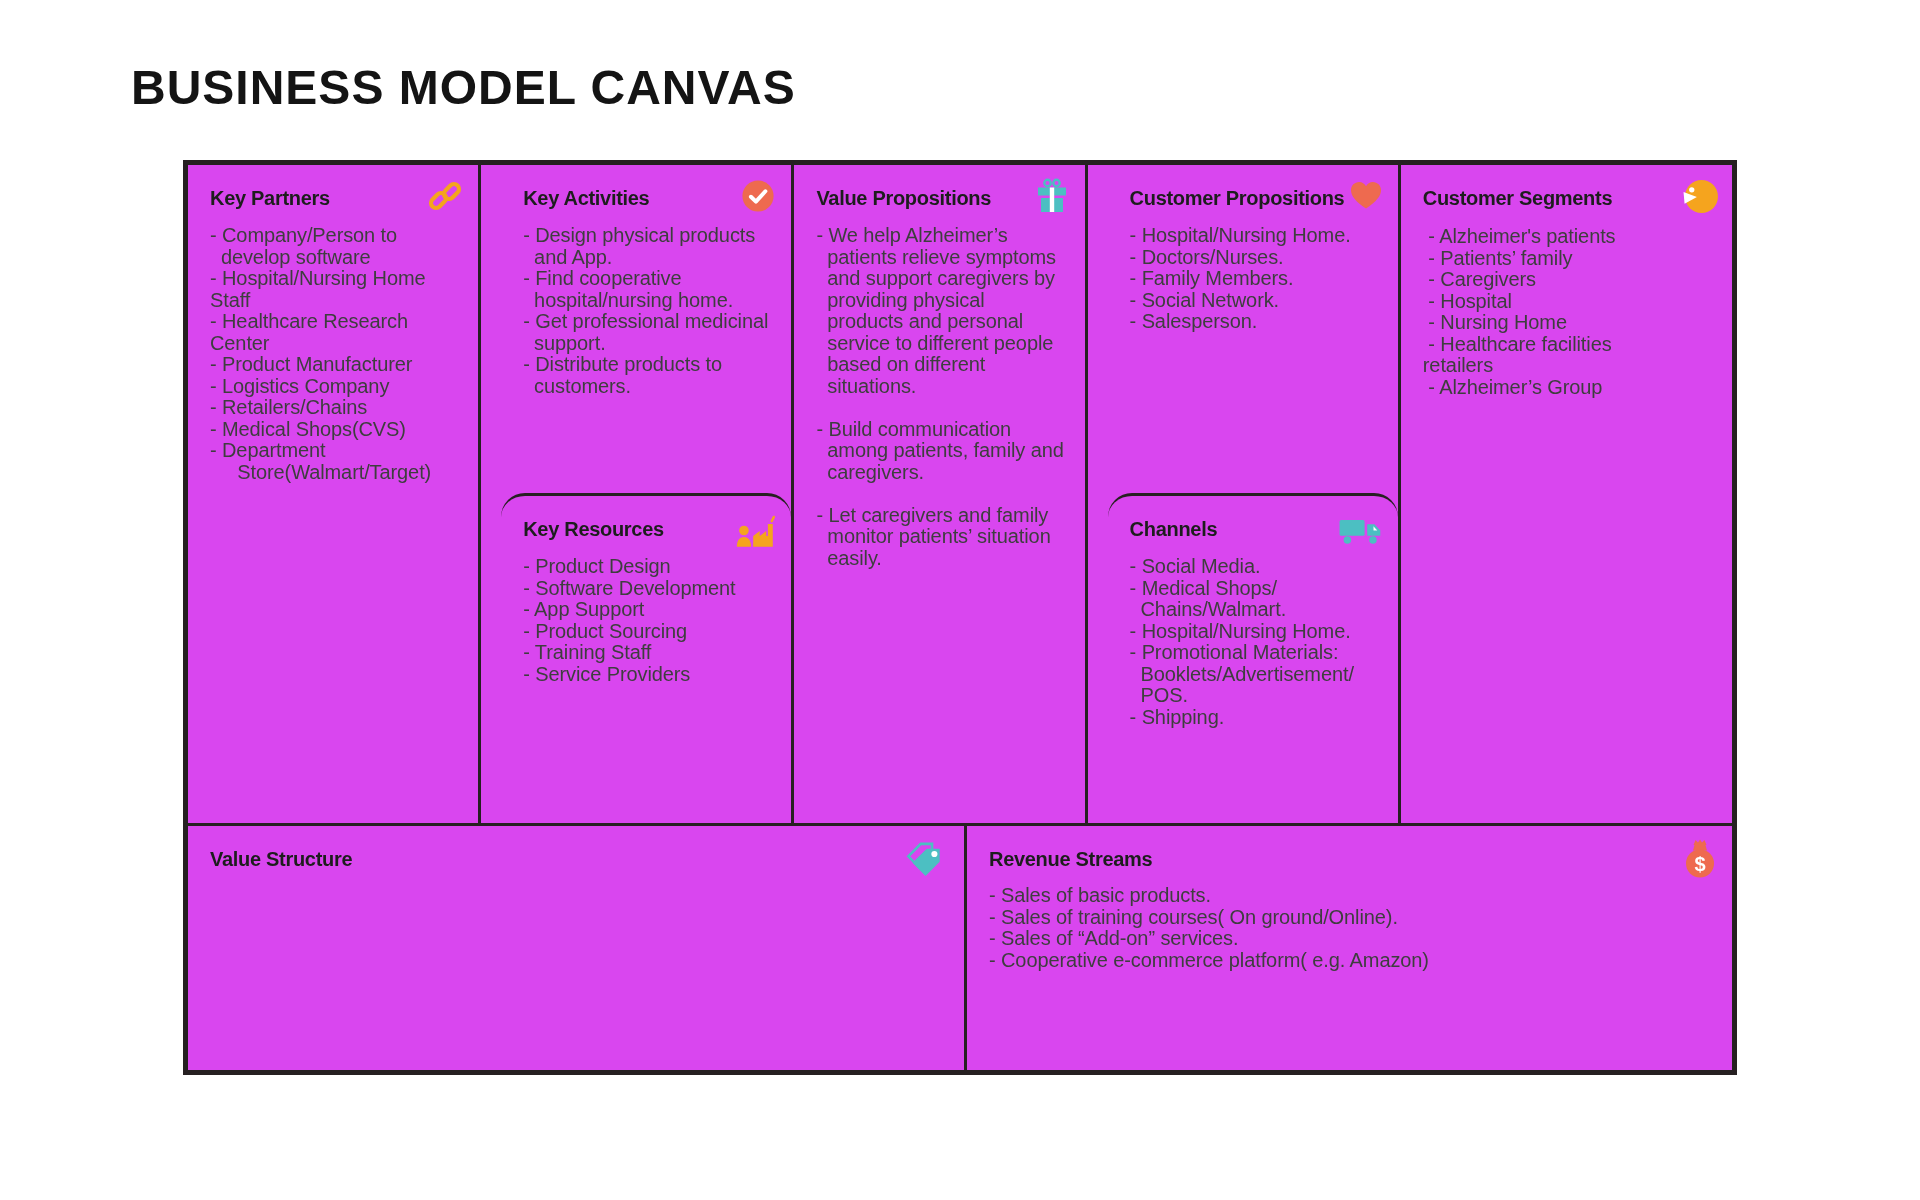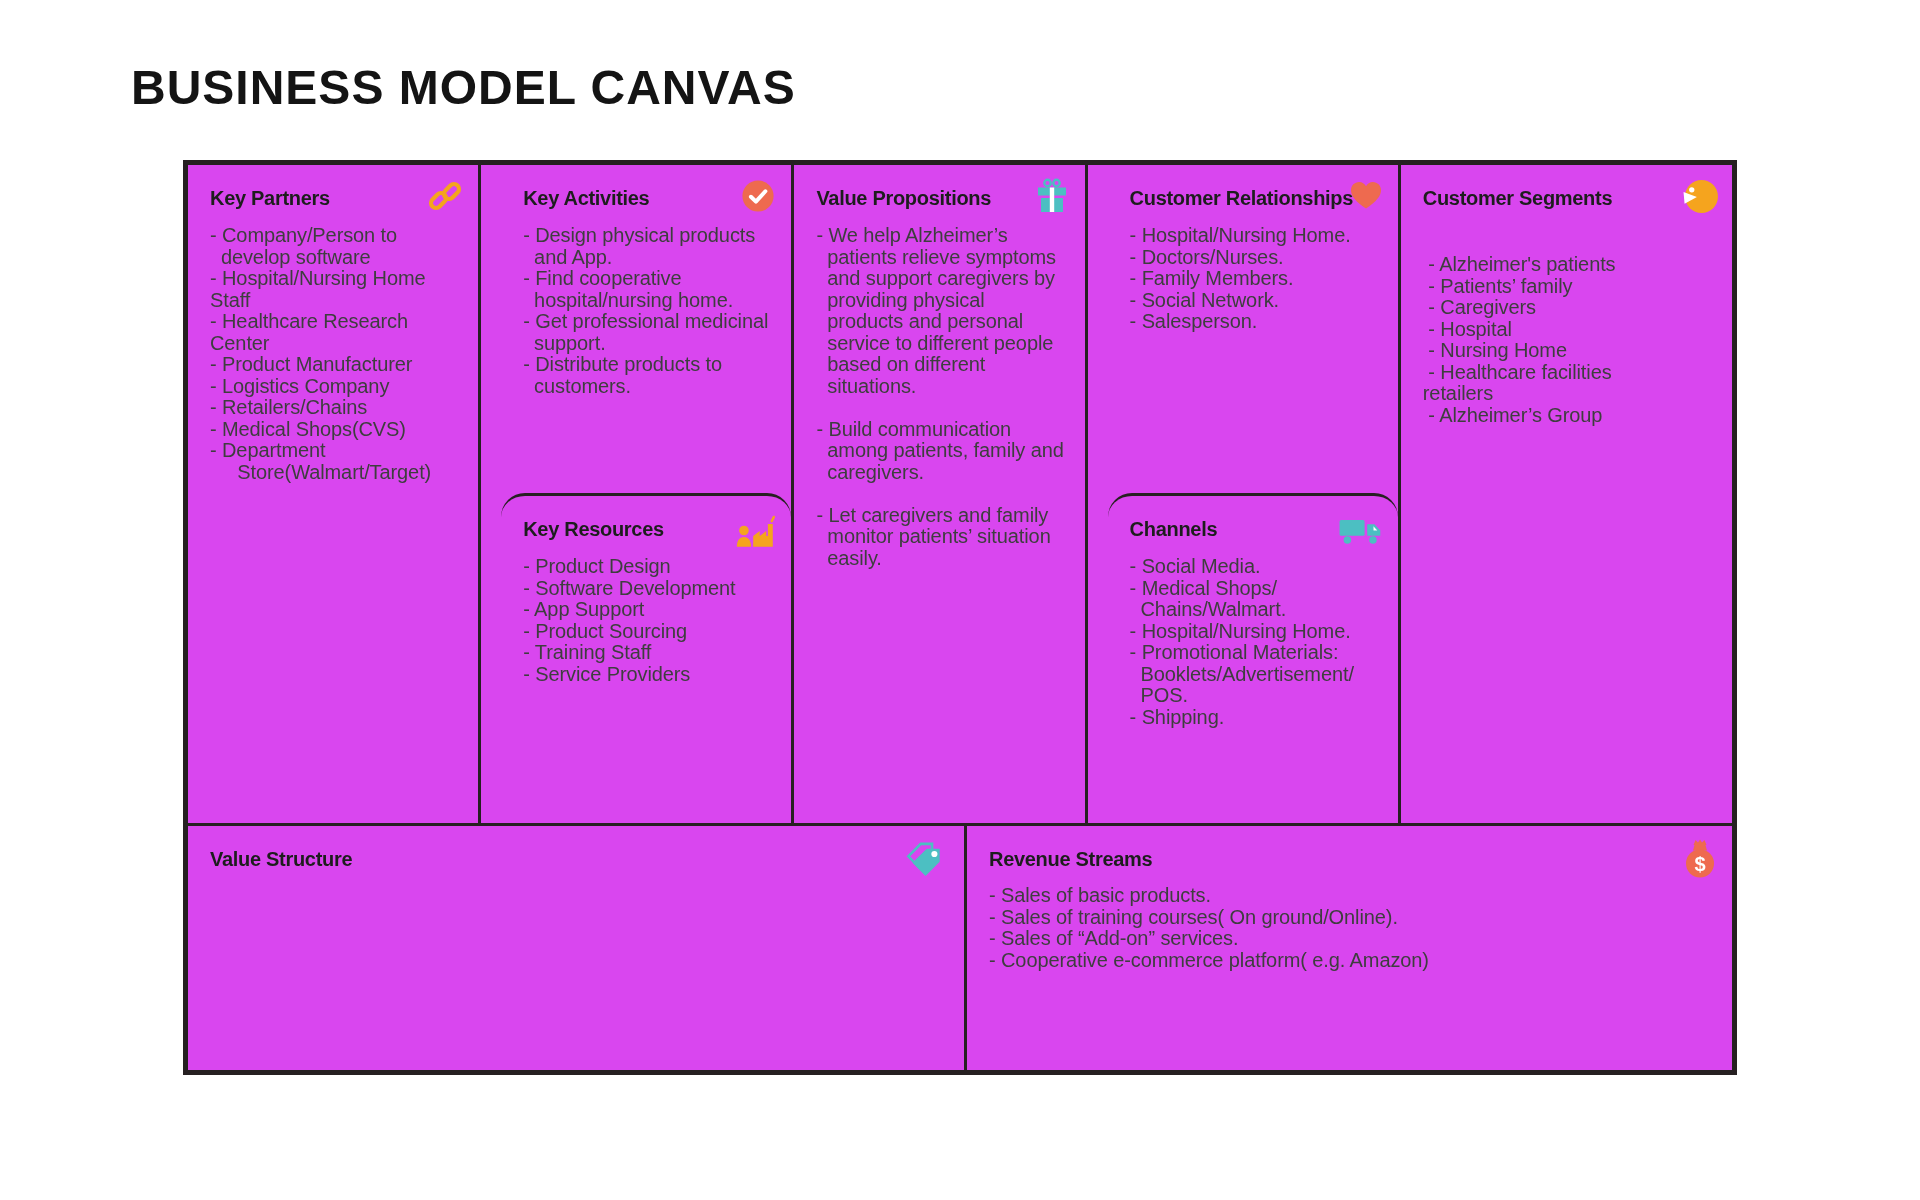--- a/index.html
+++ b/index.html
@@ -56,21 +56,21 @@
   }
   .section-icon { position: absolute; line-height: 0; }
   .section-body {
     margin-top: 15px;
     font-size: 20px;
     line-height: 21.5px;
     color: var(--body_text);
     white-space: pre;
     letter-spacing: -0.1px;
   }
-  .cs-body { margin-top: 44px; }
+  .cs-body { margin-top: 16px; }
   .cost-cell { width: 779px; border-right: 3px solid var(--border); position: relative; box-sizing: border-box; }
   .revenue-cell { flex: 1; position: relative; }
   .bottom .section-body { margin-top: 14px; }
 </style>
 </head>
 <body>
 
 <div class="page-title">BUSINESS MODEL CANVAS</div>
 
 <div class="canvas">
@@ -175,21 +175,21 @@
 
 - Let caregivers and family
   monitor patients’ situation
   easily.</div>
       </div>
     </div>
 
     <div class="col split">
       <div class="subbox-top">
         <div class="cell">
-          <div class="section-header">Customer Relationships</div>
+          <div class="section-header">Customer Propositions</div>
           <span class="section-icon" style="top:14px; right:14px;">
             <svg width="36" height="32" viewBox="0 0 36 32">
               <path fill="var(--coral)" d="M18 29.5 C7.5 22.5 3 16.8 3 11.2 C3 6.6 6.6 3 11.2 3 C14.2 3 16.6 4.7 18 7.2 C19.4 4.7 21.8 3 24.8 3 C29.4 3 33 6.6 33 11.2 C33 16.8 28.5 22.5 18 29.5 Z"></path>
             </svg>
           </span>
           <div class="section-body">- Hospital/Nursing Home.
 - Doctors/Nurses.
 - Family Members.
 - Social Network.
 - Salesperson.</div>

